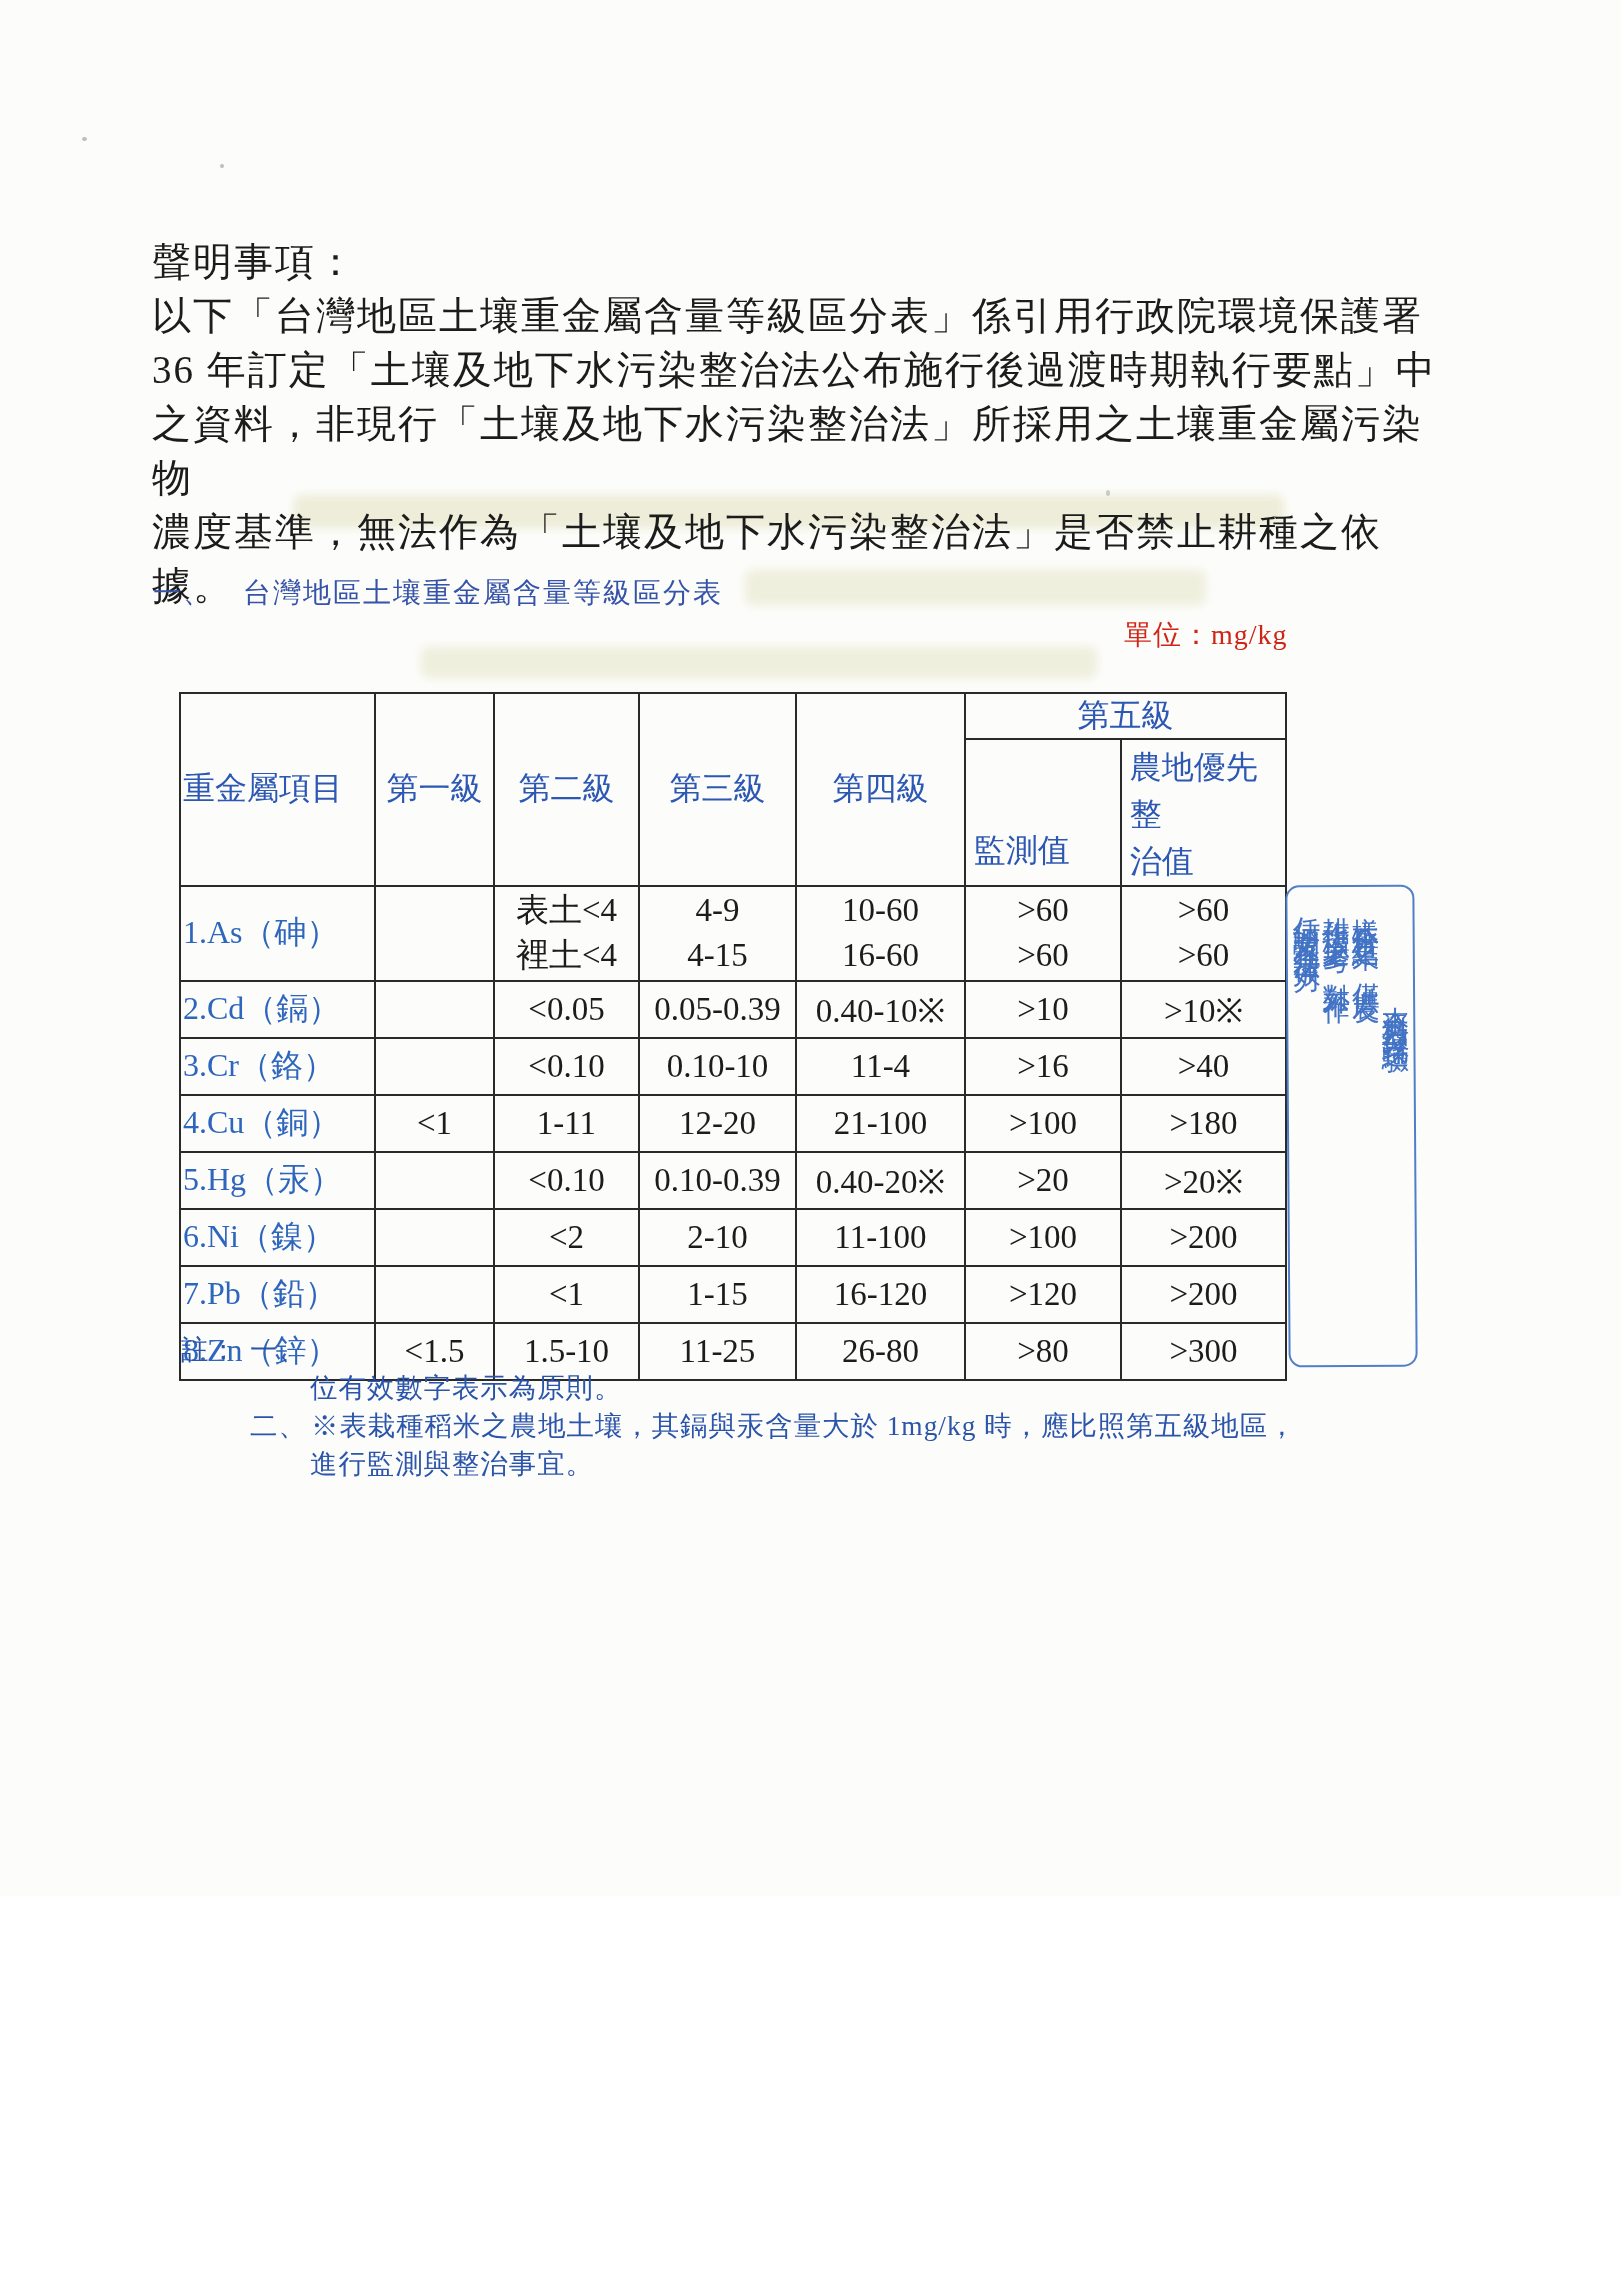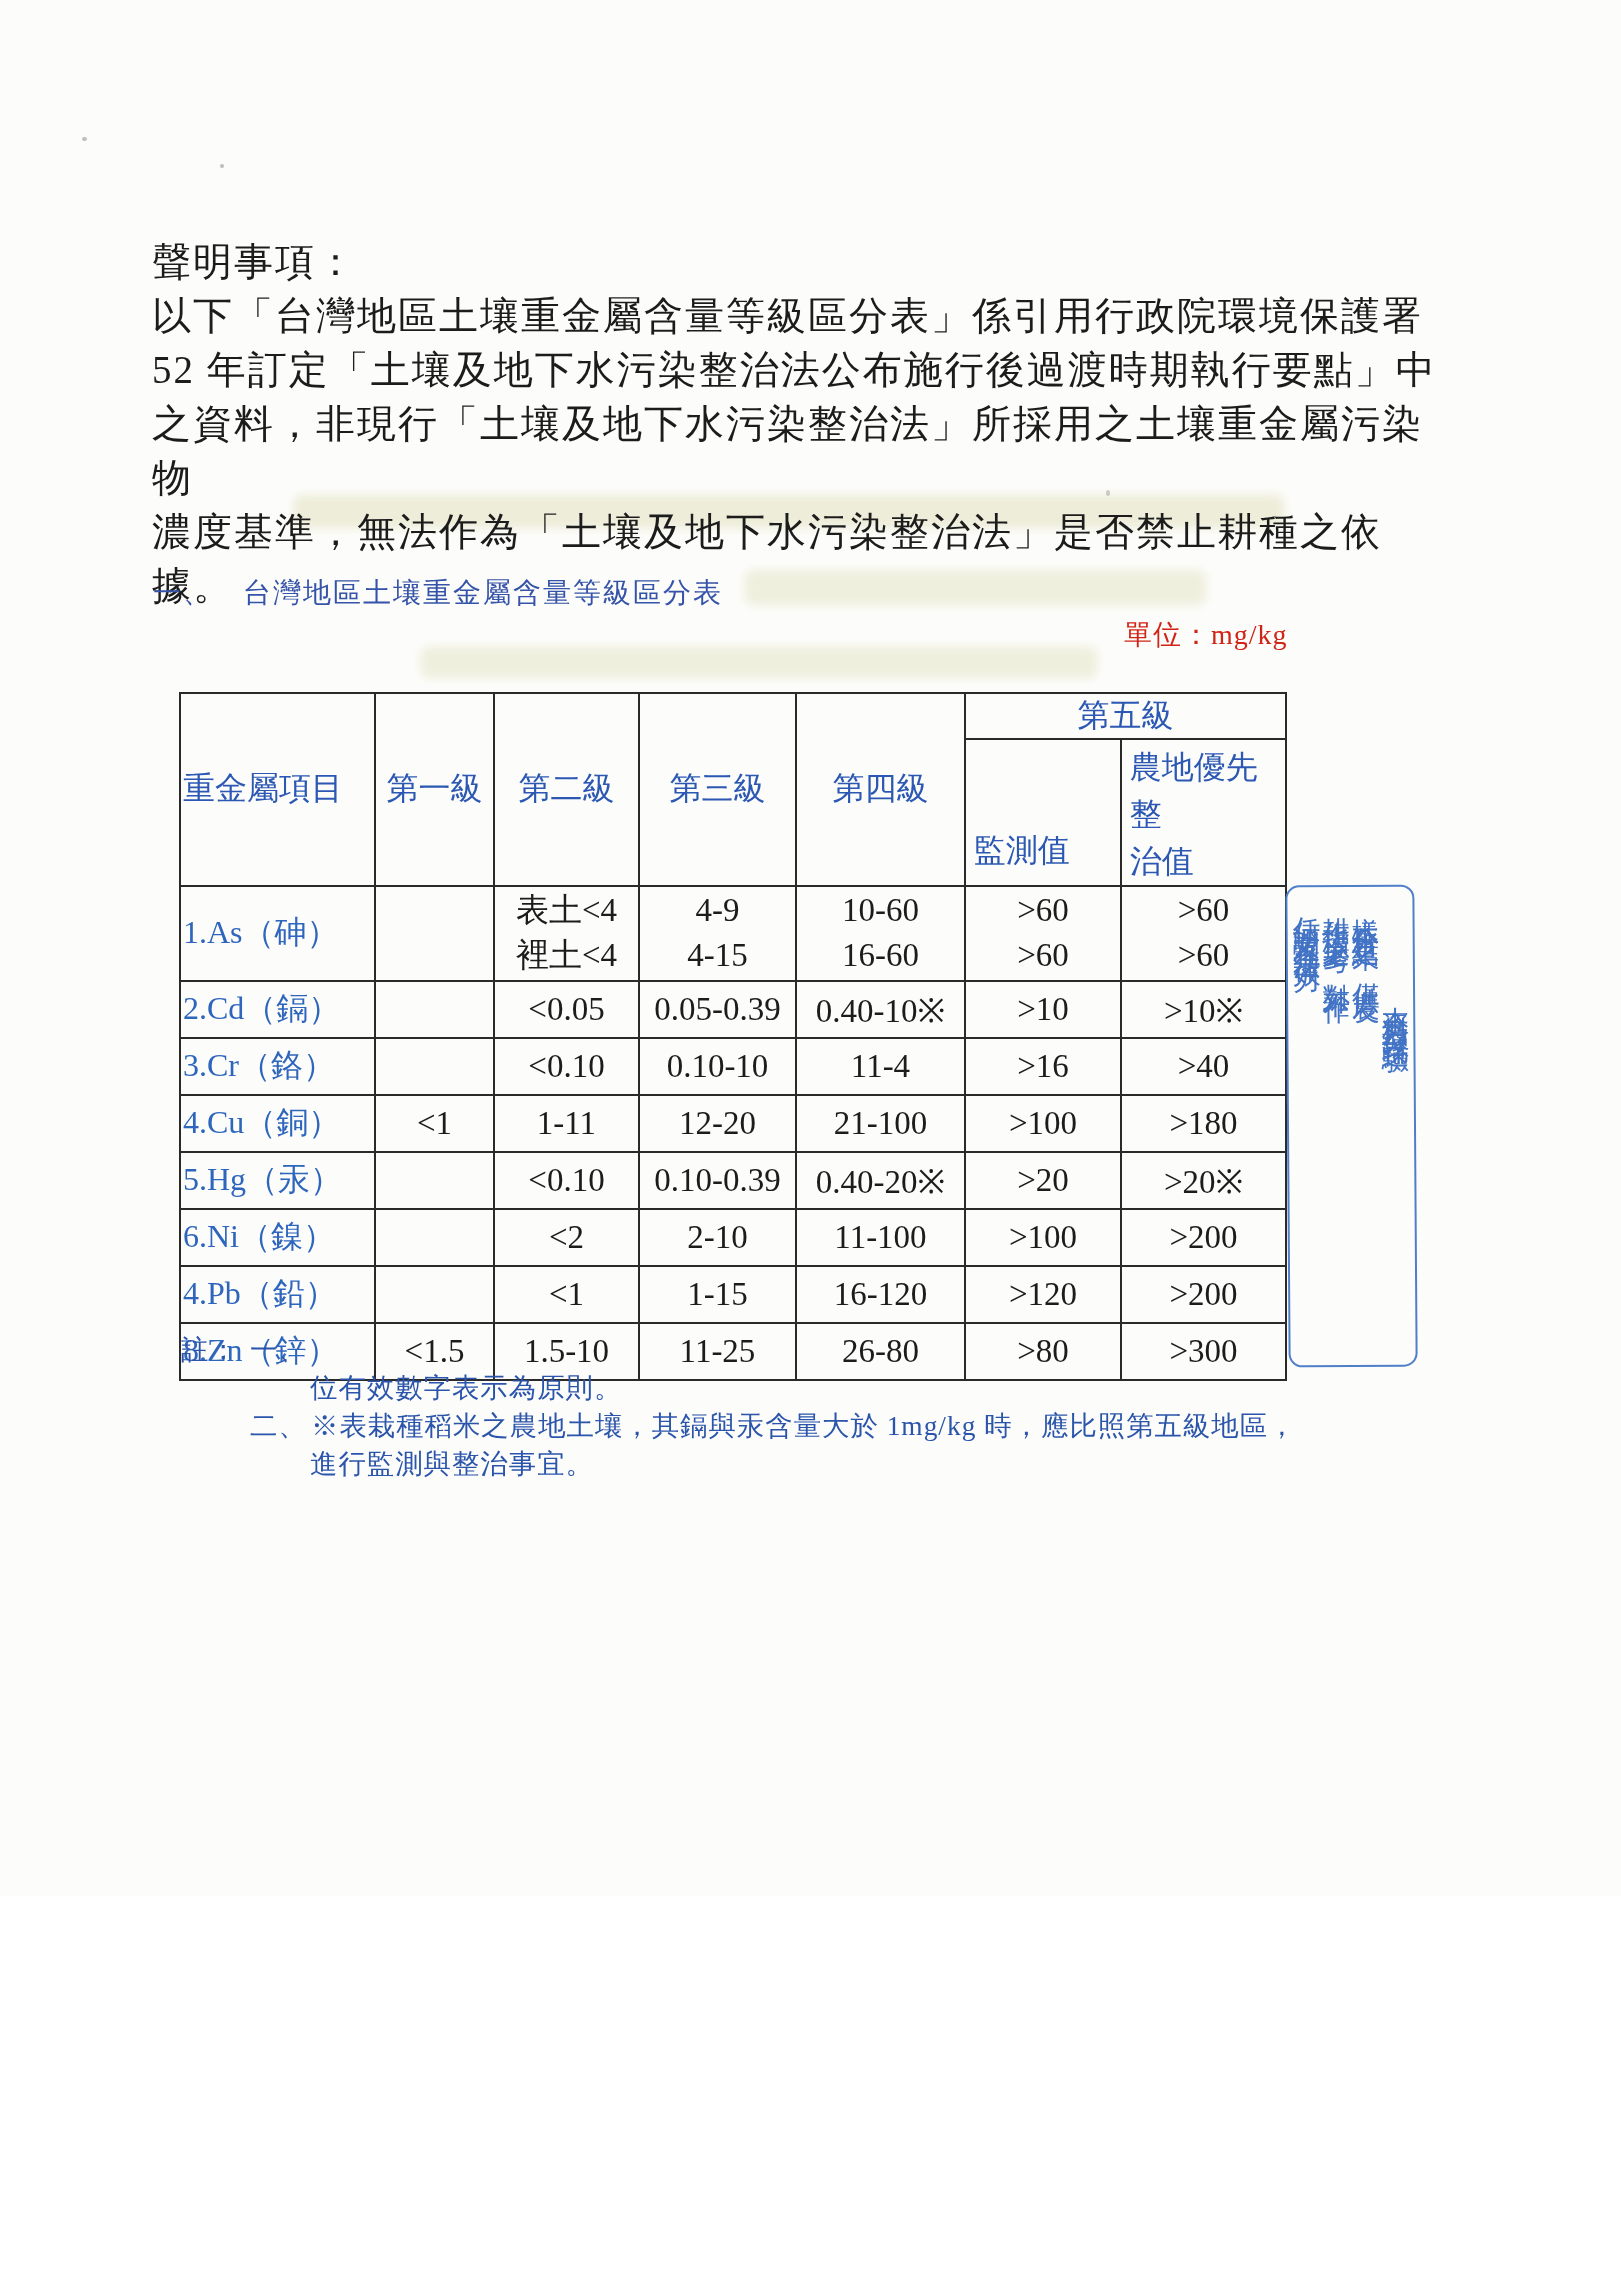--- a/index.html
+++ b/index.html
@@ -101,21 +101,21 @@
   <div class="bleed bleed-1"></div>
   <div class="bleed bleed-2"></div>
   <div class="bleed bleed-3"></div>
   <div class="speck speck-1"></div>
   <div class="speck speck-2"></div>
   <div class="speck speck-3"></div>
 
   <div class="declaration">
     <div>聲明事項：</div>
     <div>以下「台灣地區土壤重金屬含量等級區分表」係引用行政院環境保護署</div>
-    <div>52 年訂定「土壤及地下水污染整治法公布施行後過渡時期執行要點」中</div>
+    <div>36 年訂定「土壤及地下水污染整治法公布施行後過渡時期執行要點」中</div>
     <div>之資料，非現行「土壤及地下水污染整治法」所採用之土壤重金屬污染物</div>
     <div>濃度基準，無法作為「土壤及地下水污染整治法」是否禁止耕種之依據。</div>
   </div>
 
   <div class="section-title">一、　台灣地區土壤重金屬含量等級區分表</div>
 
   <div class="unit-label">單位：mg/kg</div>
 
   <table class="metals-table">
     <colgroup>
@@ -208,21 +208,21 @@
       <tr class="data-row row-sm">
         <td class="cell-label">6.Ni（鎳）</td>
         <td></td>
         <td>&lt;2</td>
         <td>2-10</td>
         <td>11-100</td>
         <td>&gt;100</td>
         <td>&gt;200</td>
       </tr>
       <tr class="data-row row-sm">
-        <td class="cell-label">4.Pb（鉛）</td>
+        <td class="cell-label">7.Pb（鉛）</td>
         <td></td>
         <td>&lt;1</td>
         <td>1-15</td>
         <td>16-120</td>
         <td>&gt;120</td>
         <td>&gt;200</td>
       </tr>
       <tr class="data-row row-sm">
         <td class="cell-label">8.Zn（鋅）</td>
         <td>&lt;1.5</td>

